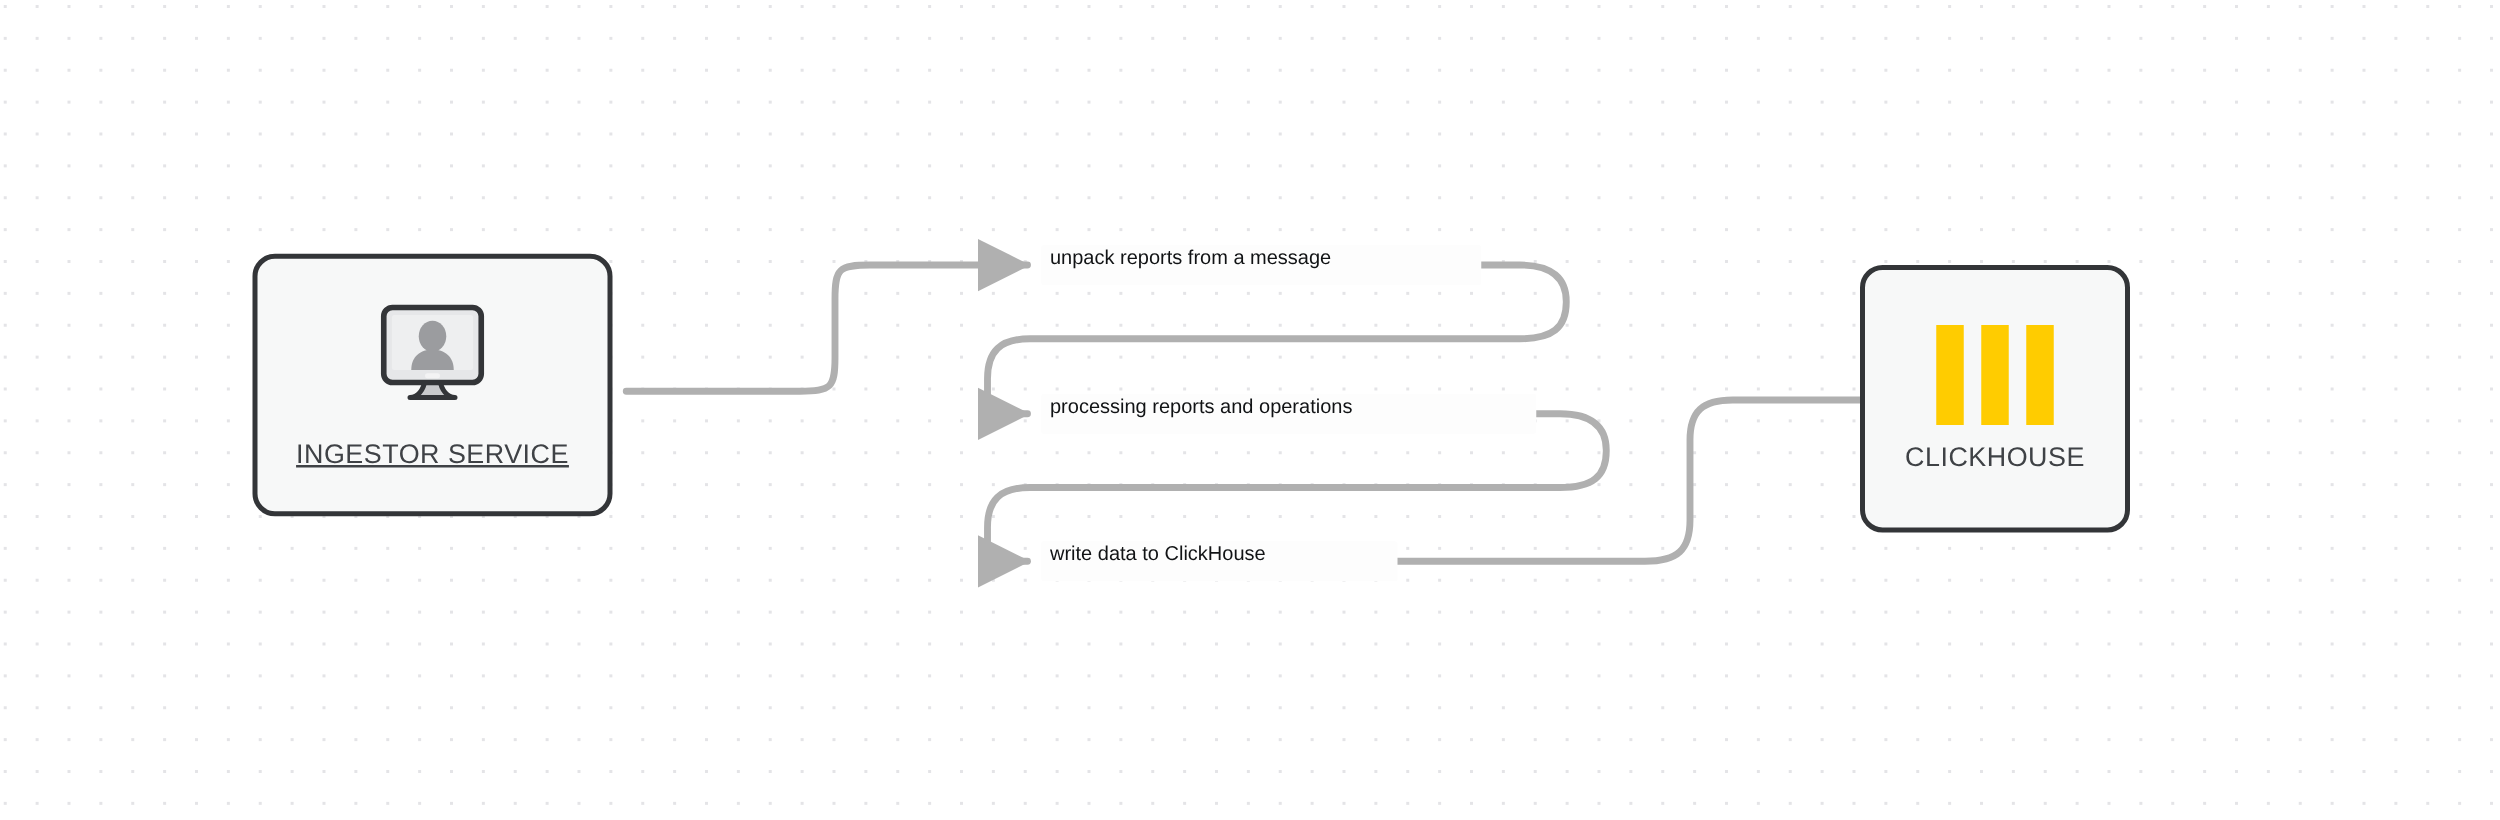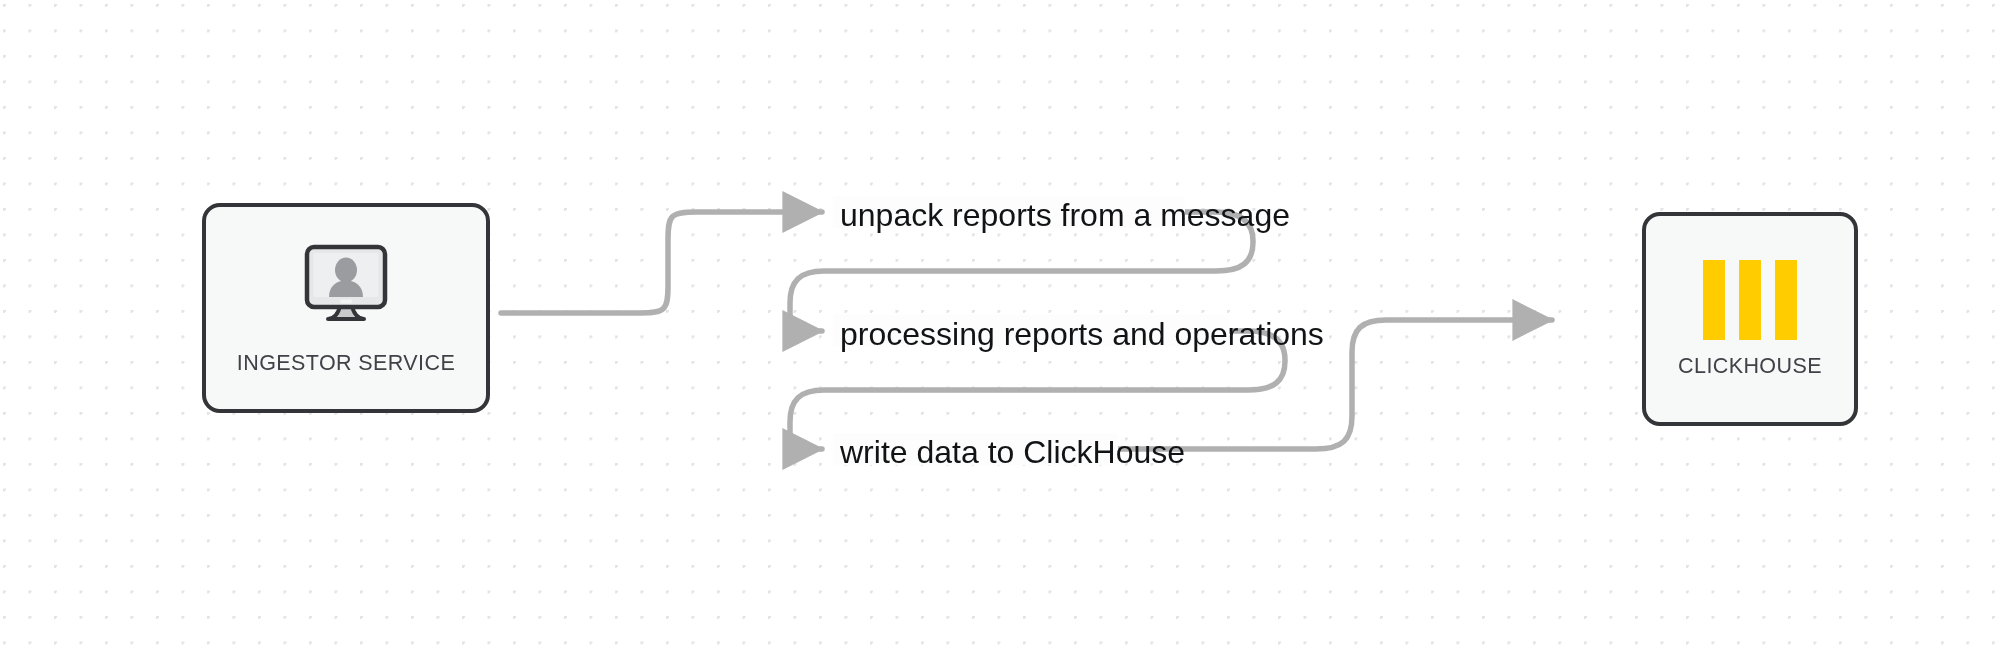--- a/index.html
+++ b/index.html
@@ -47,24 +47,24 @@
     white-space: nowrap;
   }
 
   #node-ingestor {
     left: 202px;
     top: 203px;
     width: 288px;
     height: 210px;
   }
   #node-ingestor .node-icon { margin-bottom: 16px; }
-  #node-ingestor .node-label { margin-top: 2px; }
+  #node-ingestor .node-label { margin-top: 2px; text-decoration: underline; }
 
   #node-clickhouse {
-    left: 1642px;
+    left: 1488px;
     top: 212px;
     width: 216px;
     height: 214px;
   }
   #node-clickhouse .node-icon { margin-bottom: 14px; }
 
   
   .ch-bars {
     display: flex;
     gap: 14px;
@@ -72,21 +72,21 @@
   }
   .ch-bar {
     width: 22px;
     height: 80px;
     background: #ffcc00;
   }
 
   
   .edge-label {
     position: absolute;
-    font-size: 32px;
+    font-size: 16px;
     color: #111315;
     white-space: nowrap;
     line-height: 1;
     background: transparent;
     padding: 0 7px;
   }
   .edge-label-bg {
     position: absolute;
     background: #fdfdfd;
     border-radius: 2px;

